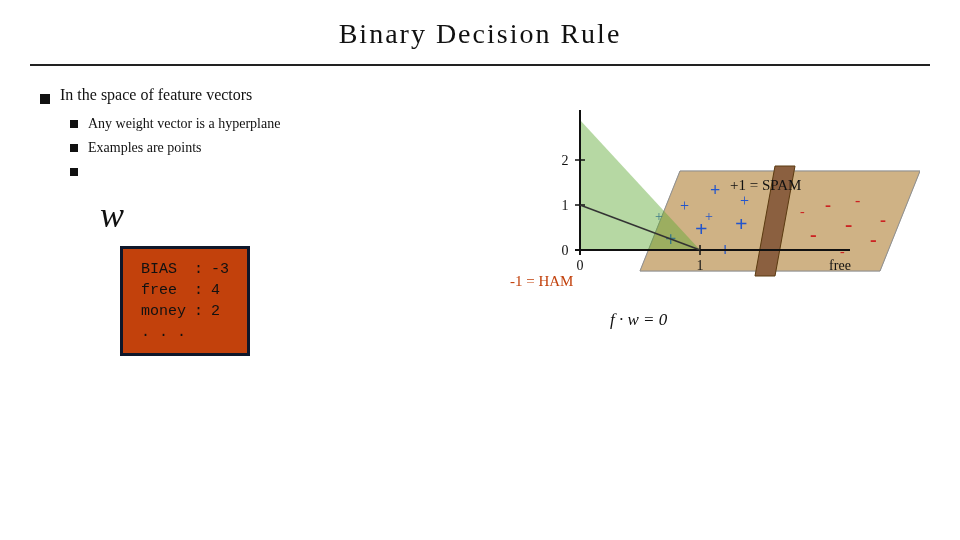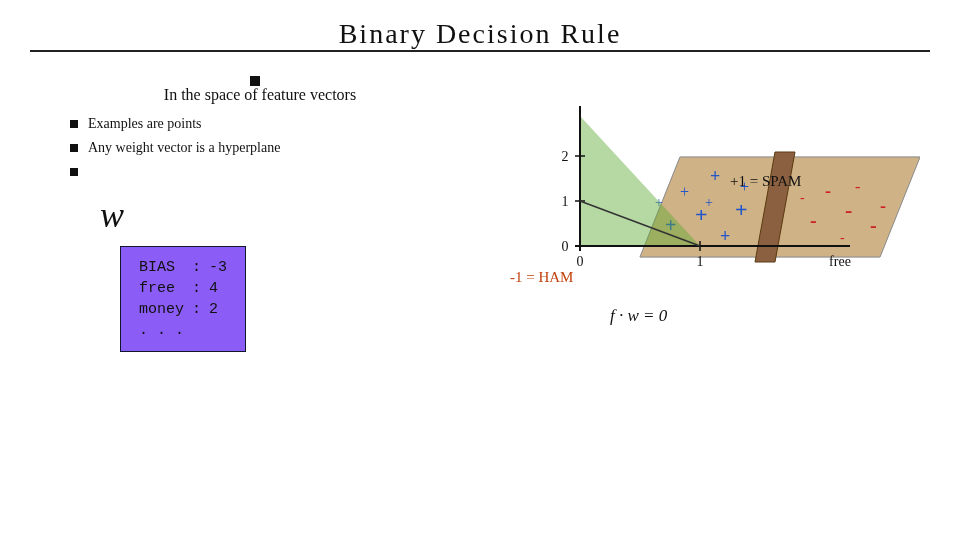--- a/index.html
+++ b/index.html
@@ -10,21 +10,21 @@
       font-family: 'Georgia', serif;
       overflow: hidden;
       position: relative;
     }
 
     .page-title {
       text-align: center;
       font-size: 28px;
       font-weight: normal;
       letter-spacing: 2px;
-      padding: 18px 0 0;
+      padding: 18px 0 14px;
       color: #111;
     }
 
     .divider {
       border: none;
       border-top: 2px solid #222;
       margin: 0 30px 20px;
     }
 
     .main-content {
@@ -38,23 +38,22 @@
       padding-right: 20px;
     }
 
     .right-panel {
       width: 420px;
       position: relative;
     }
 
     .bullet-main {
       display: flex;
-      align-items: center;
+      align-items: flex-end;
       margin-bottom: 12px;
-      flex-direction: column;
     }
 
     .bullet-main .square {
       display: inline-block;
       width: 10px;
       height: 10px;
       background: #111;
       margin-right: 10px;
       margin-top: 4px;
       flex-shrink: 0;
@@ -96,23 +95,23 @@
       font-size: 36px;
       font-family: 'Times New Roman', serif;
       margin: 18px 0 10px 60px;
       color: #111;
     }
 
     .weight-table {
       margin-left: 80px;
       font-family: 'Courier New', monospace;
       font-size: 15px;
-      border: 1px solid #0f172a;
+      border: 3px solid #0f172a;
       padding: 10px 14px;
-      background: #8b5cf6;
+      background: #c2410c;
       display: inline-block;
     }
 
     .weight-table table {
       border-collapse: collapse;
     }
 
     .weight-table td {
       padding: 2px 4px;
       color: #111;
@@ -143,25 +142,25 @@
     
     <div class="bullet-main">
       <span class="square"></span>
       <span class="text">In the space of feature vectors</span>
     </div>
 
     
     <div class="sub-bullets">
       <div class="sub-bullet">
         <span class="square"></span>
-        <span class="text">Examples are points</span>
+        <span class="text">Any weight vector is a hyperplane</span>
       </div>
       <div class="sub-bullet">
         <span class="square"></span>
-        <span class="text">Any weight vector is a hyperplane</span>
+        <span class="text">Examples are points</span>
       </div>
       <div class="sub-bullet">
         <span class="square"></span>
       </div>
     </div>
 
     
     <div class="w-symbol">w</div>
 
     

